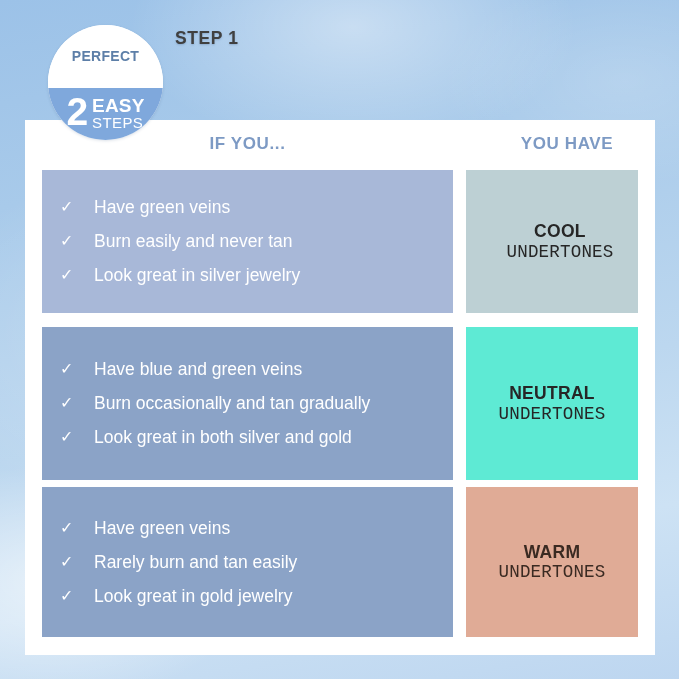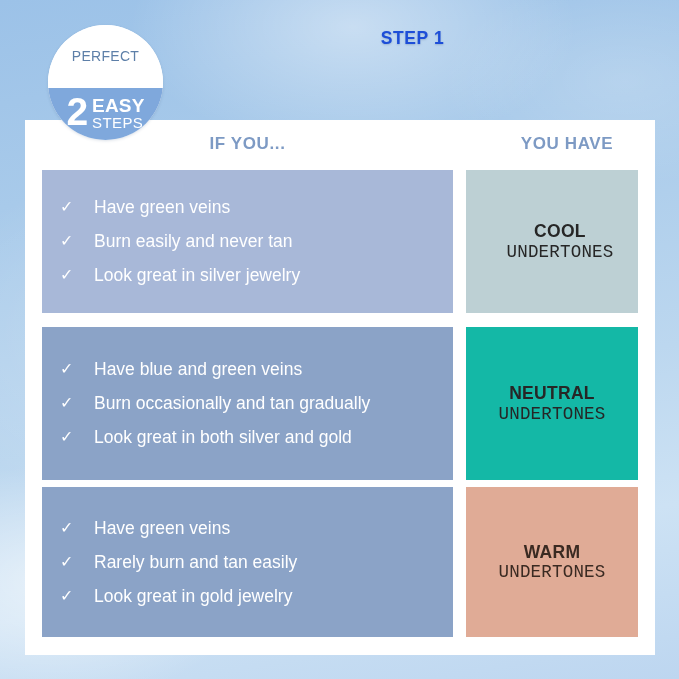--- a/index.html
+++ b/index.html
@@ -21,31 +21,31 @@
   .card{position:absolute;left:25px;top:120px;width:630px;height:535px;background:#fff;}
 
   
   .badge{position:absolute;left:48px;top:25px;width:115px;height:115px;border-radius:50%;
     background:#fff;overflow:hidden;z-index:5;
     box-shadow:0 1px 3px rgba(60,90,130,.18);}
   .badge-top{position:absolute;left:0;top:0;width:100%;height:63px;background:#fff;
     display:flex;flex-direction:column;align-items:center;justify-content:center;
     color:#5d7fa8;line-height:1.04;gap:28px;}
   .badge-top .l1{font-size:12.5px;letter-spacing:.4px;}
-  .badge-top .l2{font-size:14px;font-weight:normal;letter-spacing:.3px;}
+  .badge-top .l2{font-size:14px;font-weight:bold;letter-spacing:.3px;}
   .badge-top .l3{font-size:12.5px;letter-spacing:.4px;}
   .badge-bot{position:absolute;left:0;top:63px;width:100%;height:52px;background:#7fa8dc;
     display:flex;align-items:center;justify-content:center;gap:4px;color:#fff;padding-bottom:4px;}
   .badge-bot .num{font-size:39px;font-weight:bold;line-height:.86;}
   .badge-bot .stk{display:flex;flex-direction:column;line-height:1.0;padding-top:2px;}
   .badge-bot .stk .e{font-size:19px;font-weight:bold;letter-spacing:.2px;}
   .badge-bot .stk .s{font-size:15px;letter-spacing:.4px;}
 
   
-  .hdr{position:absolute;left:175px;right:29px;top:28px;text-align:center;color:#1d4ed8;z-index:4;}
+  .hdr{position:absolute;left:175px;right:29px;top:28px;text-align:left;color:#404040;z-index:4;}
   .hdr .step{font-size:17.5px;font-weight:bold;letter-spacing:.6px;
     text-shadow:0 1px 2px rgba(80,110,150,.35);}
   .hdr .title{font-size:31px;font-weight:bold;letter-spacing:-.2px;margin-top:3px;
     text-shadow:0 1px 3px rgba(80,110,150,.4);}
 
   
   .colhdrs{position:absolute;left:25px;top:134px;width:624px;height:30px;}
   .colhdr{position:absolute;font-size:17px;font-weight:bold;color:#7d9ac4;letter-spacing:.6px;}
   .colhdr.a{left:17px;width:411px;text-align:center;}
   .colhdr.b{left:456px;width:172px;text-align:center;}
@@ -123,21 +123,21 @@
         </div>
         <div class="item">
           <span class="check">✓</span>
           <span class="itxt">Burn occasionally and tan gradually</span>
         </div>
         <div class="item">
           <span class="check">✓</span>
           <span class="itxt">Look great in both silver and gold</span>
         </div>
       </div>
-      <div class="swatch" style="background: #14b8a6; color: rgb(38, 38, 38);">
+      <div class="swatch" style="background: #5eead4; color: rgb(38, 38, 38);">
         <div class="sw1">NEUTRAL</div>
         <div class="sw2">UNDERTONES</div>
       </div>
     </div>
     <div class="row" style="top: 487px; height: 150px; width: 596px;">
       <div class="crit" style="background: rgb(139, 163, 199);">
         <div class="item">
           <span class="check">✓</span>
           <span class="itxt">Have green veins</span>
         </div>

